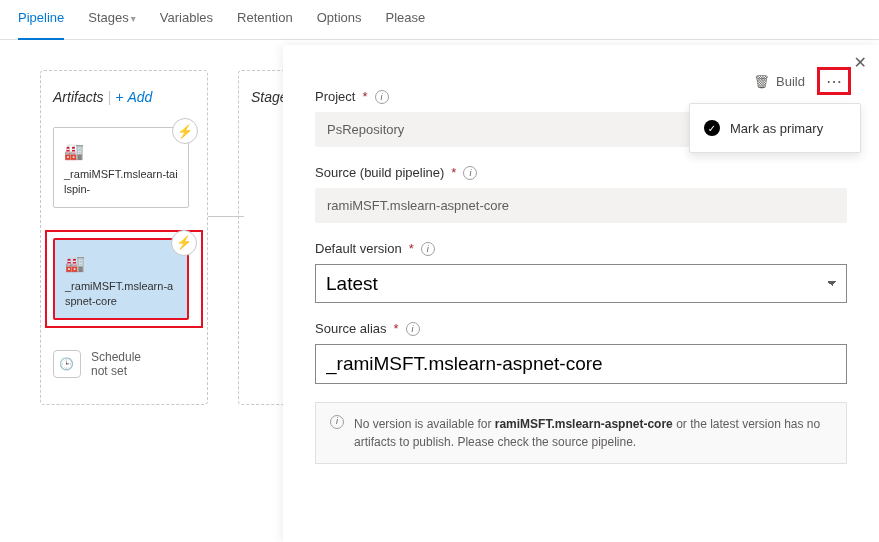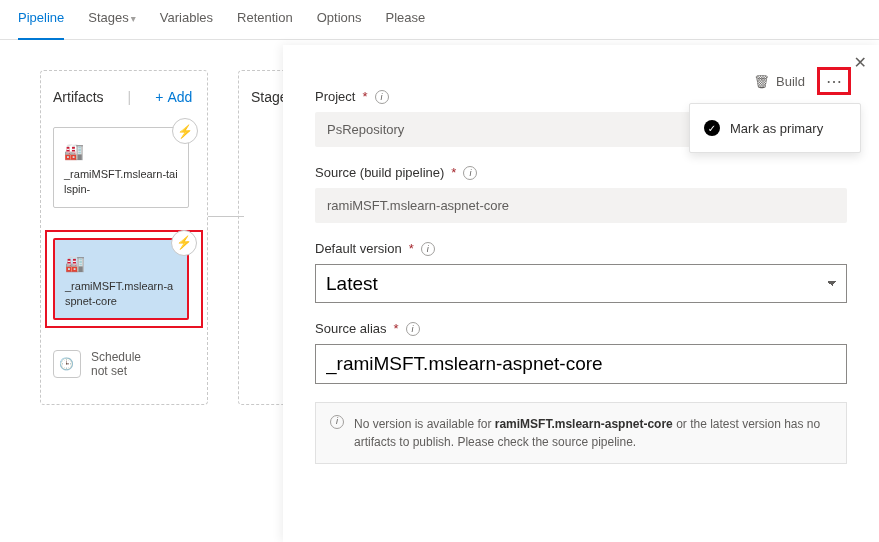--- a/index.html
+++ b/index.html
@@ -8,21 +8,21 @@
 .tabbar { display: flex; gap: 24px; padding: 10px 18px 0; border-bottom: 1px solid #e1e1e1; }
 .tab { padding-bottom: 14px; color: #605e5c; cursor: pointer; position: relative; }
 .tab.active { color: #0078d4; }
 .tab.active::after { content:""; position:absolute; left:0; right:0; bottom:-1px; height:2px; background:#0078d4; }
 .tab .chev { font-size: 10px; margin-left: 2px; color: #a19f9d; }
 
 .canvas { padding: 30px 40px; display: flex; gap: 30px; }
 .col { border: 1px dashed #c8c8c8; border-radius: 4px; padding: 18px 12px 26px; }
 .artifacts-col { width: 168px; }
 .stages-col { width: 60px; }
-.col-hdr { display:flex; align-items:flex-start; gap:20px; font-size:14px; }
+.col-hdr { display:flex; align-items:flex-start; gap:0; font-size:14px;font-style:italic; }
 .col-hdr .sep { color:#c8c8c8; margin: 0 4px; }
 .add-link { color:#0078d4; display:flex; align-items:center; gap:4px; cursor:pointer; }
 
 .card-wrap { position: relative; margin-top: 22px; }
 .card { width: 136px; background:#fff; border:1px solid #c8c8c8; border-radius:2px; padding: 14px 10px 10px; position:relative; cursor:pointer; }
 .card.selected { background:#c7e0f4; border:2px solid #e81123; }
 .card .bolt { position:absolute; top:-10px; right:-10px; width:26px; height:26px; border-radius:50%; background:#fff; border:1px solid #c8c8c8; display:flex; align-items:center; justify-content:center; font-size:13px; }
 .card .bld-icon { font-size:16px; margin-bottom:6px; }
 .card .lbl { font-size:11px; line-height:1.35; word-break:break-all; }
 

